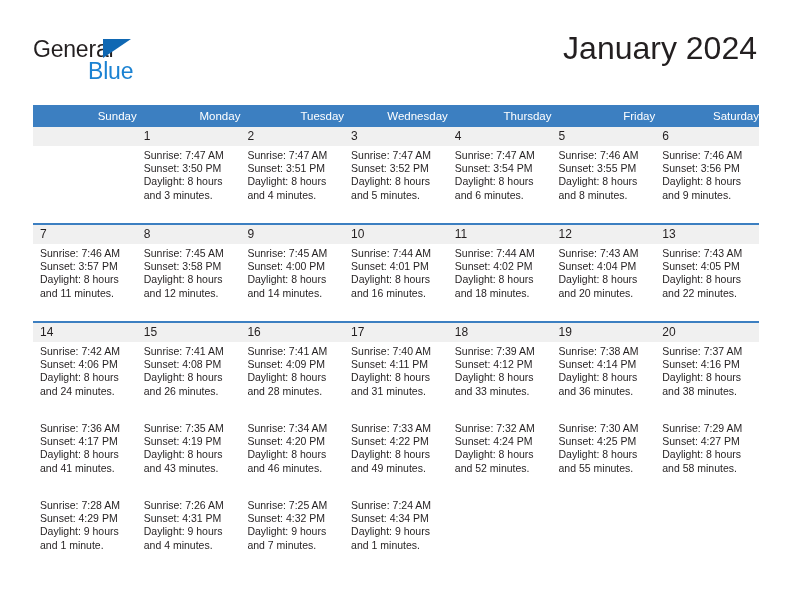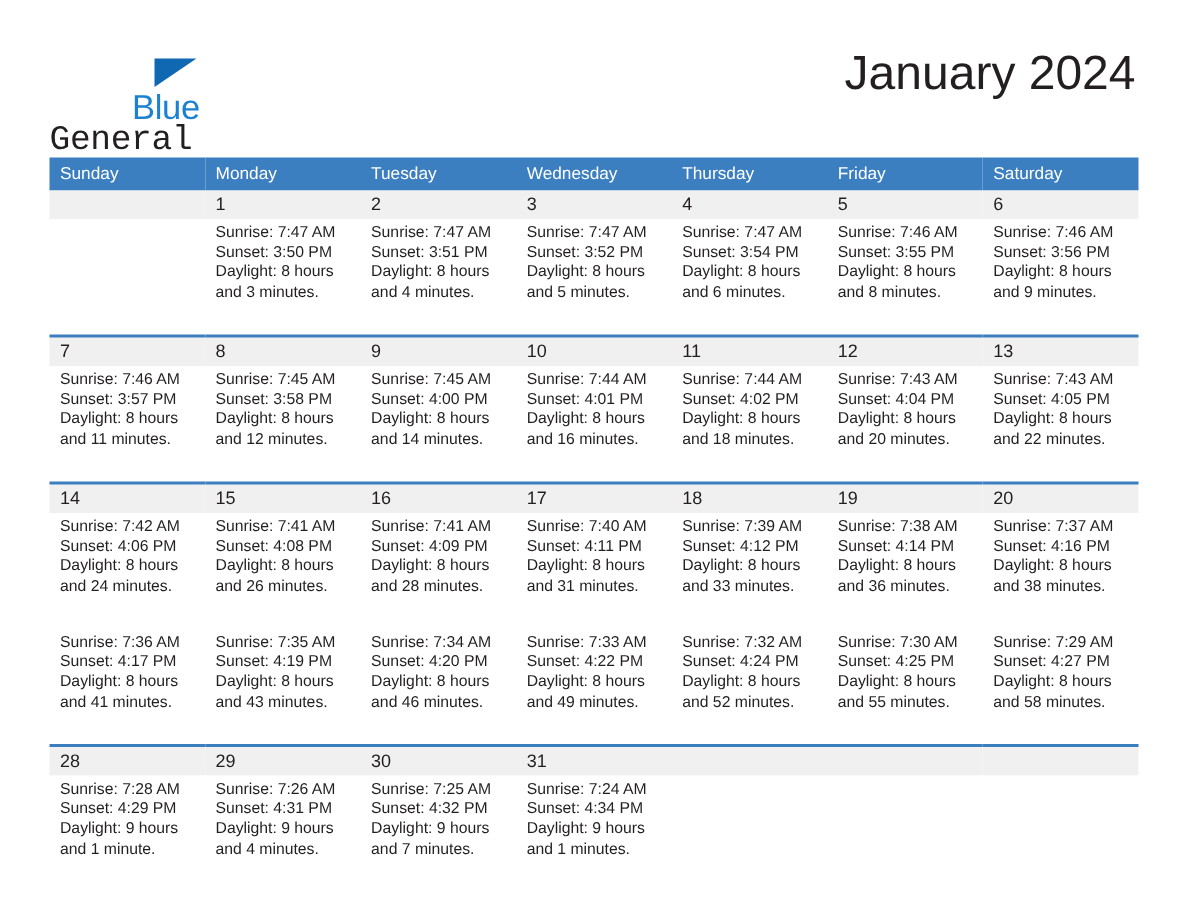--- a/index.html
+++ b/index.html
@@ -37,22 +37,21 @@
     width: 200px;
     height: 50px;
   }
   .brand-general {
     position: absolute;
     left: 0;
     top: 0;
     font-size: 23px;
     letter-spacing: -0.2px;
     color: #231f20;
-    font-family: Liberation Mono, monospace;
-    margin-top: 44px;
+    font-family: Liberation Sans, sans-serif;
   }
   .brand-triangle {
     position: absolute;
     left: 70px;
     top: 3px;
     width: 0;
     height: 0;
     border-left: 28px solid #1068b3;
     border-bottom: 19px solid transparent;
   }
@@ -94,21 +93,21 @@
     top: 105px;
     width: 726px;
     border-collapse: collapse;
     table-layout: fixed;
   }
   .calendar th {
     background: #3c7fc1;
     color: #ffffff;
     font-weight: normal;
     font-size: 11.5px;
-    text-align: left;
+    text-align: right;
     padding: 5px 0 5px 7px;
     height: 11px;
     border: none;
   }
   .calendar col {
     width: 103.71px;
   }
 
   .daynum-row td {
     background: #f0f0f0;
@@ -374,29 +373,20 @@
             <span class="info-line">Daylight: 8 hours</span>
             <span class="info-line">and 55 minutes.</span>
           </td>
           <td>
             <span class="info-line">Sunrise: 7:29 AM</span>
             <span class="info-line">Sunset: 4:27 PM</span>
             <span class="info-line">Daylight: 8 hours</span>
             <span class="info-line">and 58 minutes.</span>
           </td>
         </tr>
-        <tr class="daynum-row">
-          <td>28</td>
-          <td>29</td>
-          <td>30</td>
-          <td>31</td>
-          <td class="empty"></td>
-          <td class="empty"></td>
-          <td class="empty"></td>
-        </tr>
         <tr class="info-row">
           <td>
             <span class="info-line">Sunrise: 7:28 AM</span>
             <span class="info-line">Sunset: 4:29 PM</span>
             <span class="info-line">Daylight: 9 hours</span>
             <span class="info-line">and 1 minute.</span>
           </td>
           <td>
             <span class="info-line">Sunrise: 7:26 AM</span>
             <span class="info-line">Sunset: 4:31 PM</span>

